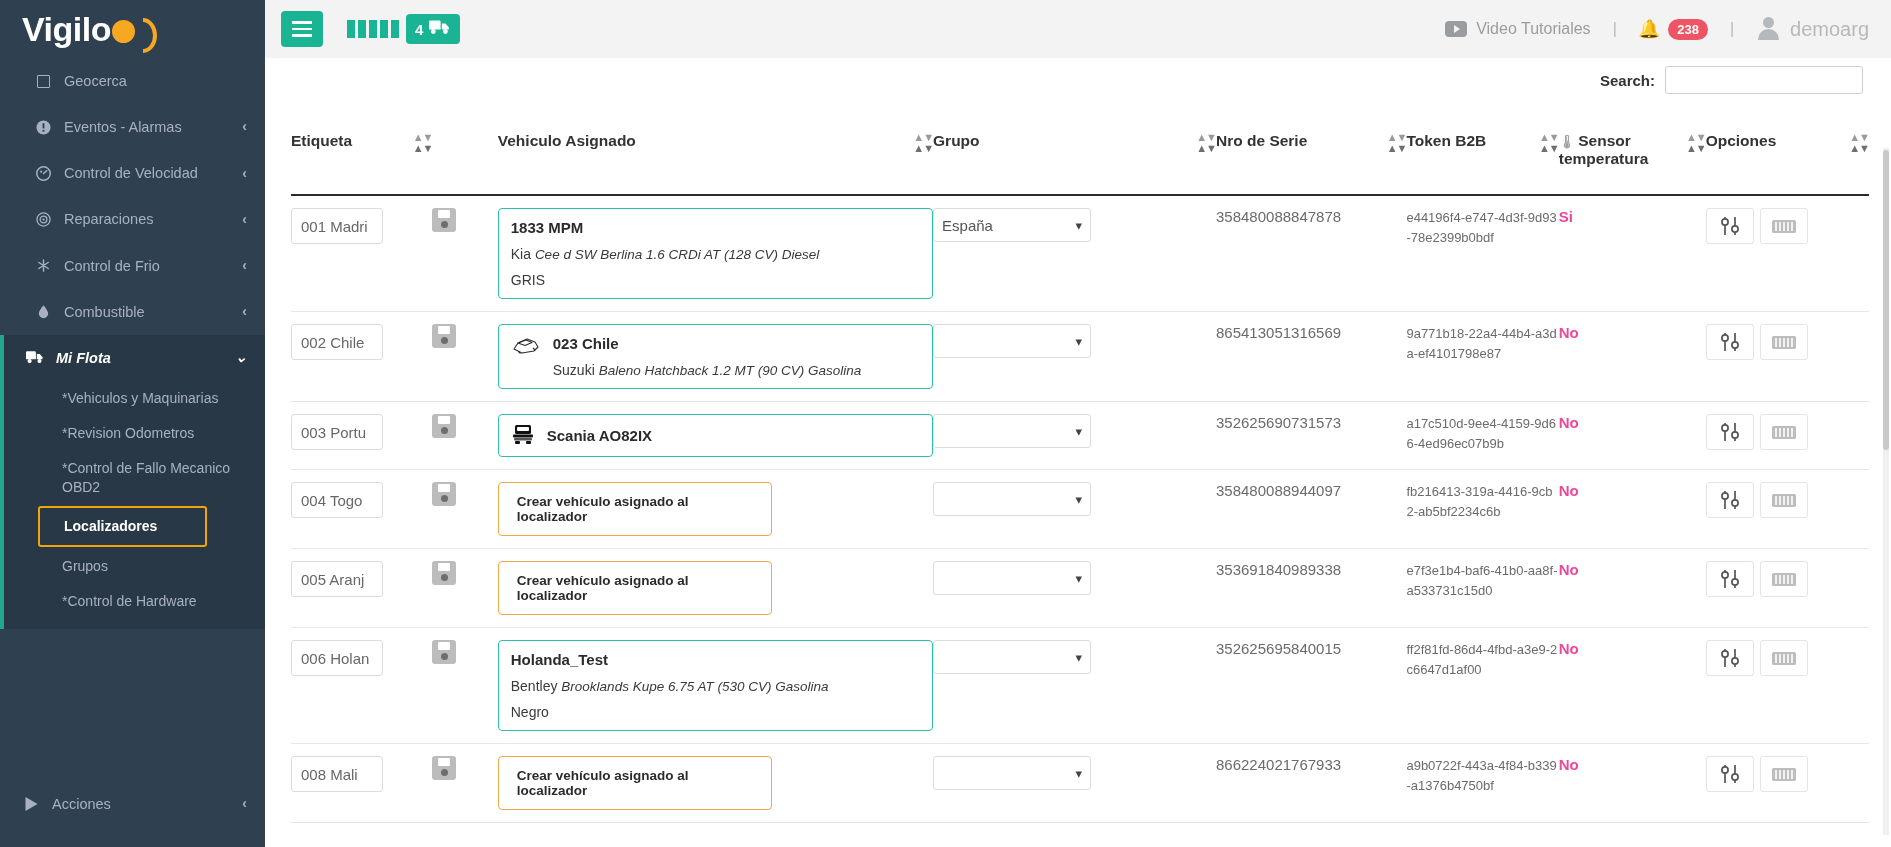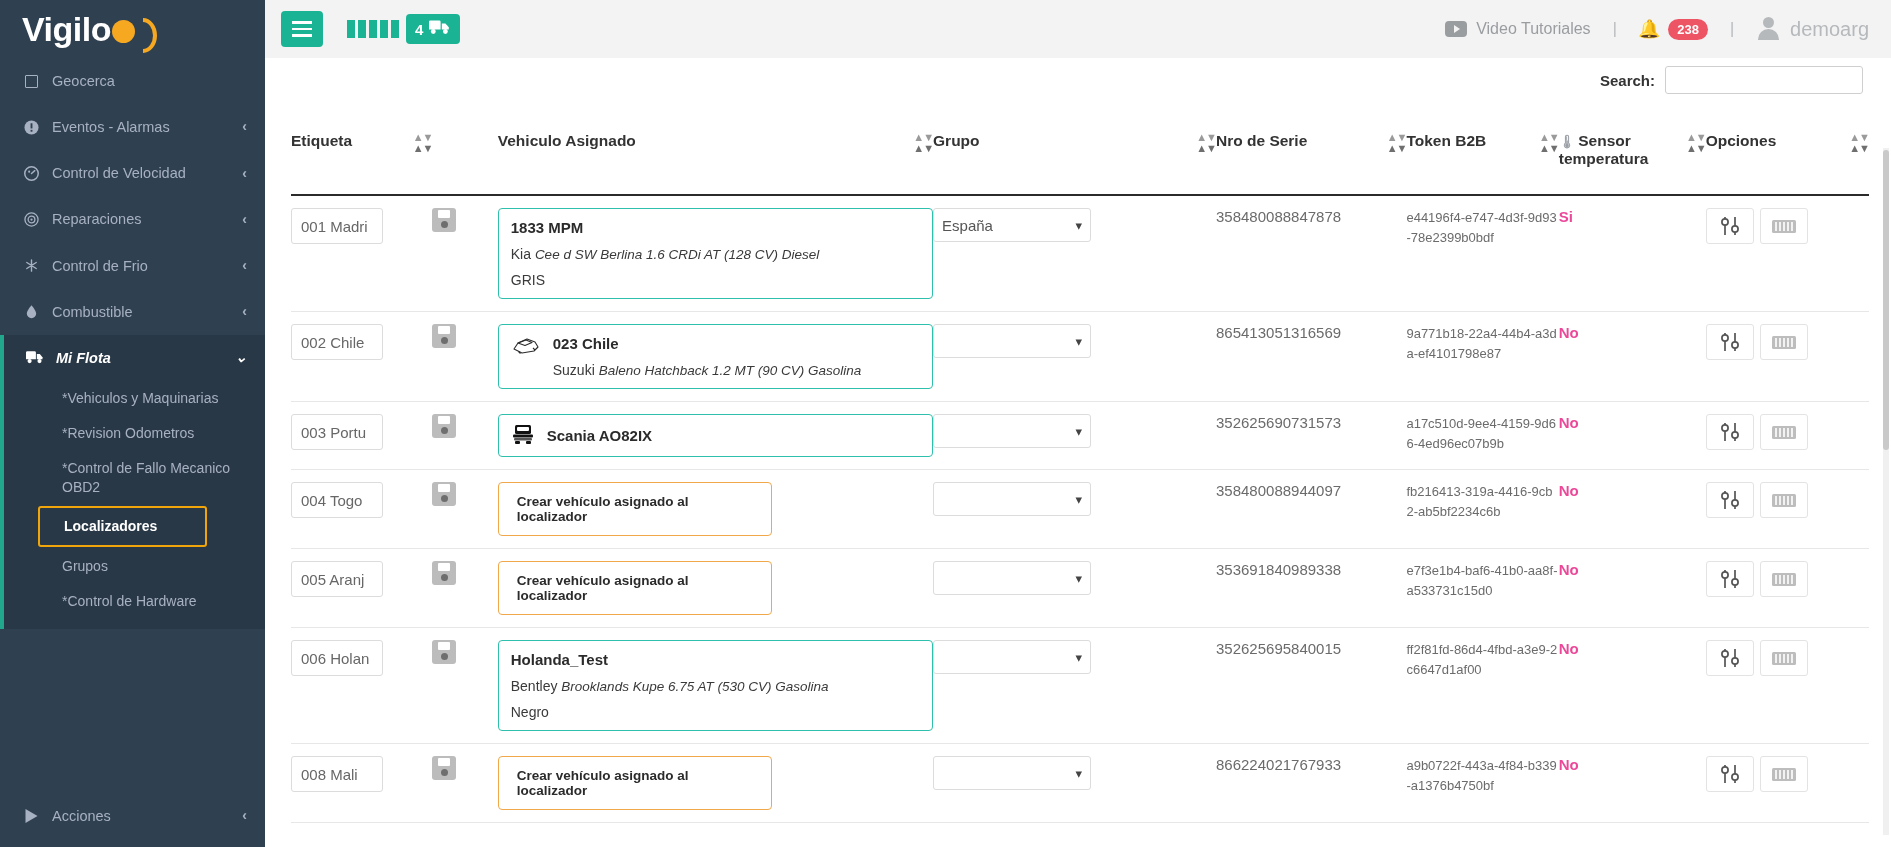--- a/index.html
+++ b/index.html
@@ -28,21 +28,21 @@
   .brand-arc {
     display: inline-block; width: 13px; height: 27px; margin-left: 1px;
     vertical-align: -4px; position: relative;
   }
   .brand-arc::after {
     content: ""; position: absolute; left: -7px; top: 0;
     width: 20px; height: 27px; border: 4px solid #f6a821; border-radius: 50%;
     clip-path: polygon(50% 0, 100% 0, 100% 100%, 50% 100%);
   }
 
-  .nav { list-style: none; }
+  .nav { list-style: none; margin-left: 12px; }
   .nav-item {
     display: flex; align-items: center; gap: 12px;
     padding: 14px 18px 14px 22px;
     font-size: 14.5px; color: #a7b1c2; cursor: pointer;
     position: relative; line-height: 1.25;
   }
   .nav-item .ico {
     width: 18px; min-width: 18px; display: inline-flex;
     align-items: center; justify-content: center;
     color: #a7b1c2; font-size: 15px;
@@ -60,21 +60,21 @@
     padding: 8px 20px 8px 58px; font-size: 14px;
     color: #a7b1c2; cursor: pointer; line-height: 1.35;
   }
   .sub-item.active {
     color: #ffffff; font-weight: 700;
     border: 2px solid #f0a50a; border-radius: 3px;
     margin: 2px 58px 2px 34px; padding: 9px 0 9px 24px;
   }
   .sidebar-bottom {
     position: absolute; bottom: 0; left: 0; right: 0;
-    background: #2f4050; padding-bottom: 8px;
+    background: #2f4050; padding-bottom: 20px;
   }
   .checkbox-ico {
     width: 13px; height: 13px; border: 1.6px solid #a7b1c2; border-radius: 1px;
     display: inline-block;
   }
 
   
   #main { flex: 1; height: 847px; position: relative; background: #ffffff; }
 
   .topbar {

